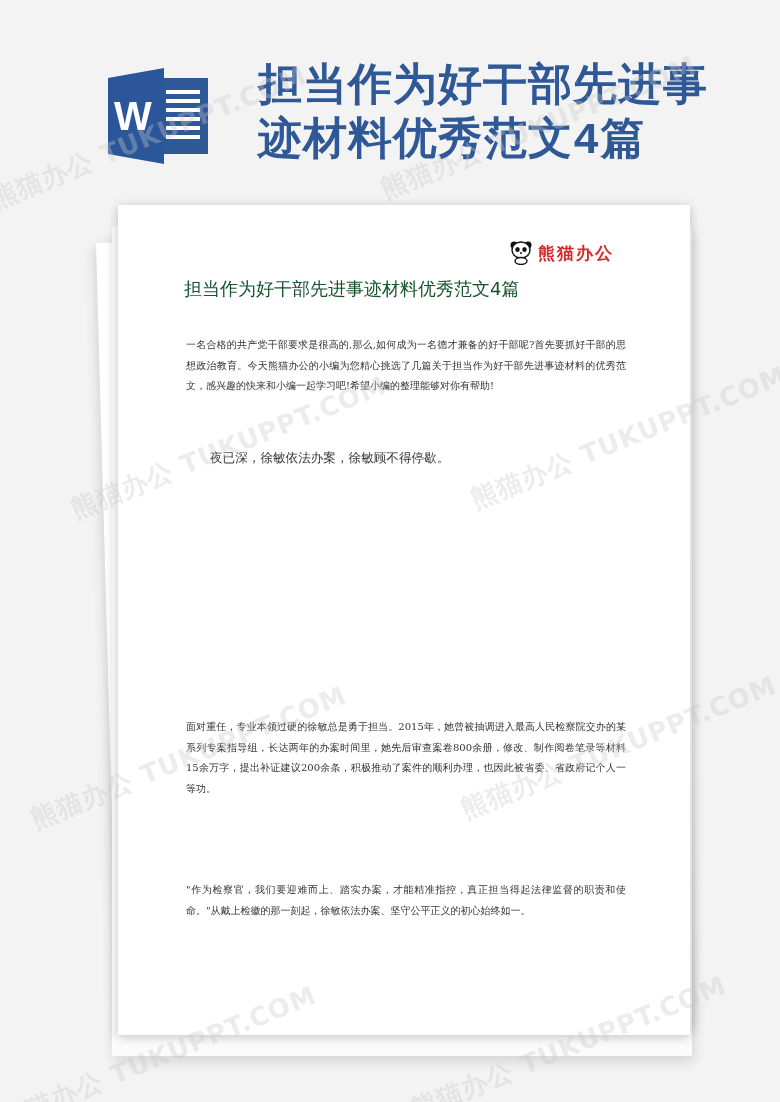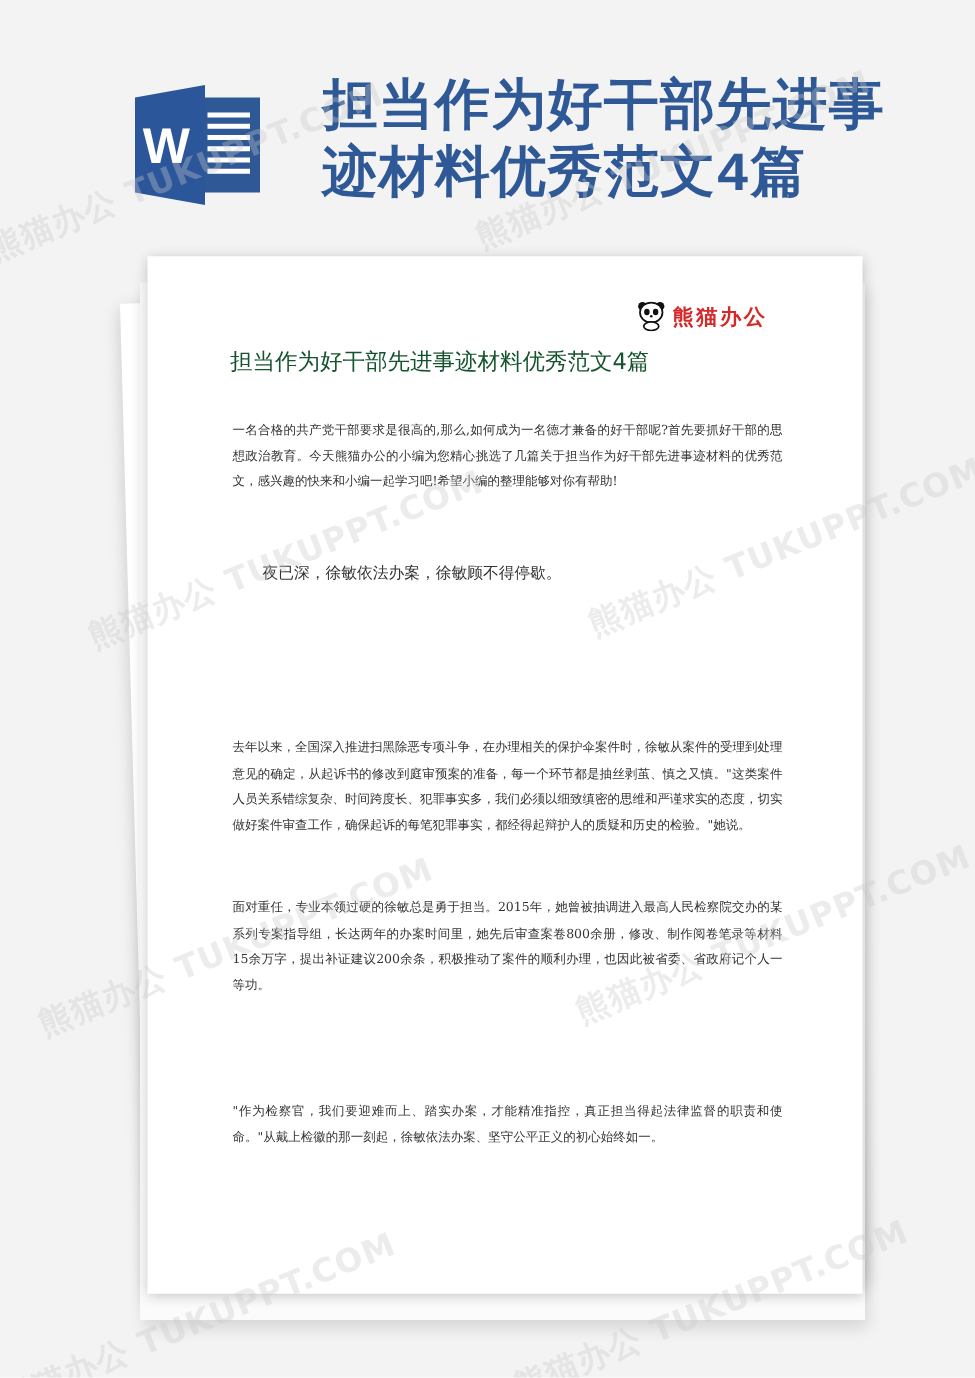--- a/index.html
+++ b/index.html
@@ -90,21 +90,20 @@
       <ellipse cx="11" cy="20" rx="6" ry="3.5" fill="#fff" stroke="#111" stroke-width="1.4"></ellipse>
     </svg>
     <span class="brand-label">熊猫办公</span>
   </div>
 
   <div class="doc-title">担当作为好干部先进事迹材料优秀范文4篇</div>
 
   <div class="body-text p1">一名合格的共产党干部要求是很高的,那么,如何成为一名德才兼备的好干部呢?首先要抓好干部的思想政治教育。今天熊猫办公的小编为您精心挑选了几篇关于担当作为好干部先进事迹材料的优秀范文，感兴趣的快来和小编一起学习吧!希望小编的整理能够对你有帮助!</div>
   <div class="sub2">夜已深，徐敏依法办案，徐敏顾不得停歇。</div>
 
-  <div class="body-text p3">去年以来，全国深入推进扫黑除恶专项斗争，在办理相关的保护伞案件时，徐敏从案件的受理到处理意见的确定，从起诉书的修改到庭审预案的准备，每一个环节都是抽丝剥茧、慎之又慎。"这类案件人员关系错综复杂、时间跨度长、犯罪事实多，我们必须以细致缜密的思维和严谨求实的态度，切实做好案件审查工作，确保起诉的每笔犯罪事实，都经得起辩护人的质疑和历史的检验。"她说。</div>
   <div class="body-text p4">面对重任，专业本领过硬的徐敏总是勇于担当。2015年，她曾被抽调进入最高人民检察院交办的某系列专案指导组，长达两年的办案时间里，她先后审查案卷800余册，修改、制作阅卷笔录等材料15余万字，提出补证建议200余条，积极推动了案件的顺利办理，也因此被省委、省政府记个人一等功。</div>
   <div class="body-text p6">"作为检察官，我们要迎难而上、踏实办案，才能精准指控，真正担当得起法律监督的职责和使命。"从戴上检徽的那一刻起，徐敏依法办案、坚守公平正义的初心始终如一。</div>
 </div>
 
 <div class="watermark" style="left:-20px;top:120px;">熊猫办公 TUKUPPT.COM</div>
 <div class="watermark" style="left:370px;top:110px;">熊猫办公 TUKUPPT.COM</div>
 <div class="watermark" style="left:60px;top:430px;">熊猫办公 TUKUPPT.COM</div>
 <div class="watermark" style="left:460px;top:420px;">熊猫办公 TUKUPPT.COM</div>
 <div class="watermark" style="left:20px;top:740px;">熊猫办公 TUKUPPT.COM</div>
 <div class="watermark" style="left:450px;top:730px;">熊猫办公 TUKUPPT.COM</div>

